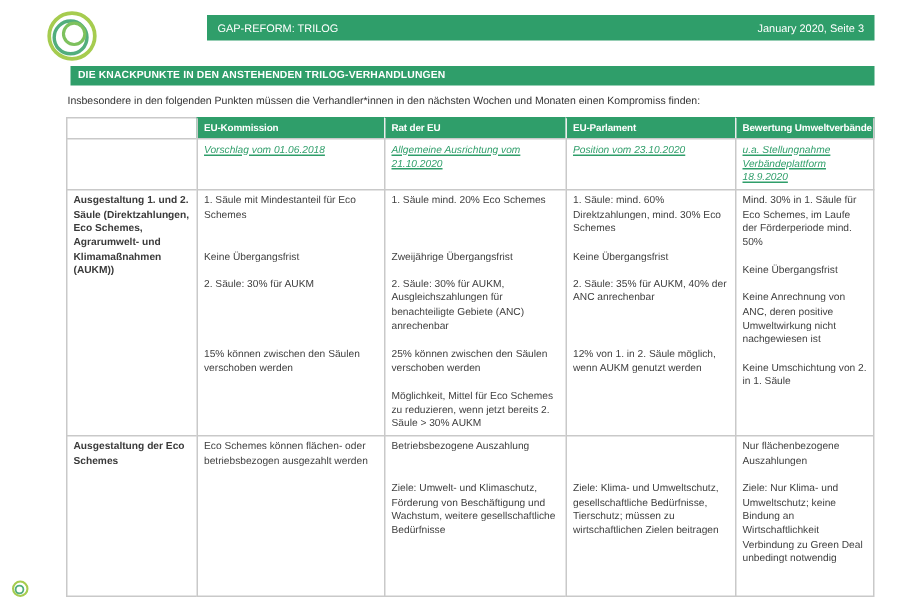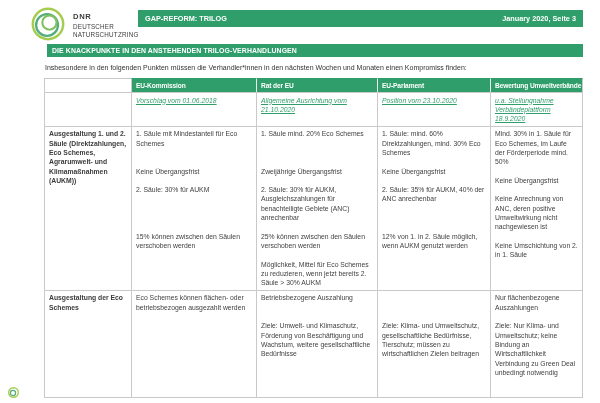--- a/index.html
+++ b/index.html
@@ -16,21 +16,21 @@
   }
   .page{position:relative;width:600px;height:403px;overflow:hidden;background:#fff;}
 
   
   .logo{position:absolute;left:29px;top:5px;width:38px;height:38px;}
   .brand{position:absolute;left:73px;top:12px;color:#3D3D3C;}
   .brand .l1{font-size:7.6px;font-weight:bold;letter-spacing:.7px;}
   .brand .l2,.brand .l3{font-size:6.3px;letter-spacing:.2px;margin-top:1.5px;}
   .banner{
     position:absolute;left:138px;top:10px;width:445px;height:17px;
-    background:var(--green);color:#fff;font-weight:bold;font-size:7.3px;
+    background:var(--green);color:#fff;font-weight:normal;font-size:7.3px;
     display:flex;align-items:center;justify-content:space-between;padding:0 7px;
   }
   .section-bar{
     position:absolute;left:47px;top:44px;width:536px;height:13px;
     background:var(--green);color:#fff;font-weight:bold;font-size:6.9px;
     display:flex;align-items:center;padding:0 5px;letter-spacing:.1px;
   }
   .intro{position:absolute;left:45px;top:64px;font-size:7px;color:#333;}
 
   
@@ -66,25 +66,20 @@
 <div class="page">
 
   <div class="logo">
     <svg width="38" height="38" viewBox="0 0 40 40">
       <circle cx="20" cy="20" r="16" fill="none" stroke="#A6CC4F" stroke-width="2.6"></circle>
       <circle cx="19" cy="21" r="11.5" fill="none" stroke="#52AE7C" stroke-width="2.4"></circle>
       <circle cx="21.5" cy="18.5" r="7.5" fill="none" stroke="#7EC15E" stroke-width="2.2"></circle>
     </svg>
   </div>
 
-  <div class="brand">
-    <div class="l1">DNR</div>
-    <div class="l2">DEUTSCHER</div>
-    <div class="l3">NATURSCHUTZRING</div>
-  </div>
 
   <div class="banner">
     <span>GAP-REFORM: TRILOG</span>
     <span>January 2020, Seite 3</span>
   </div>
 
   <div class="section-bar">
     <span>DIE KNACKPUNKTE IN DEN ANSTEHENDEN TRILOG-VERHANDLUNGEN</span>
   </div>
 

